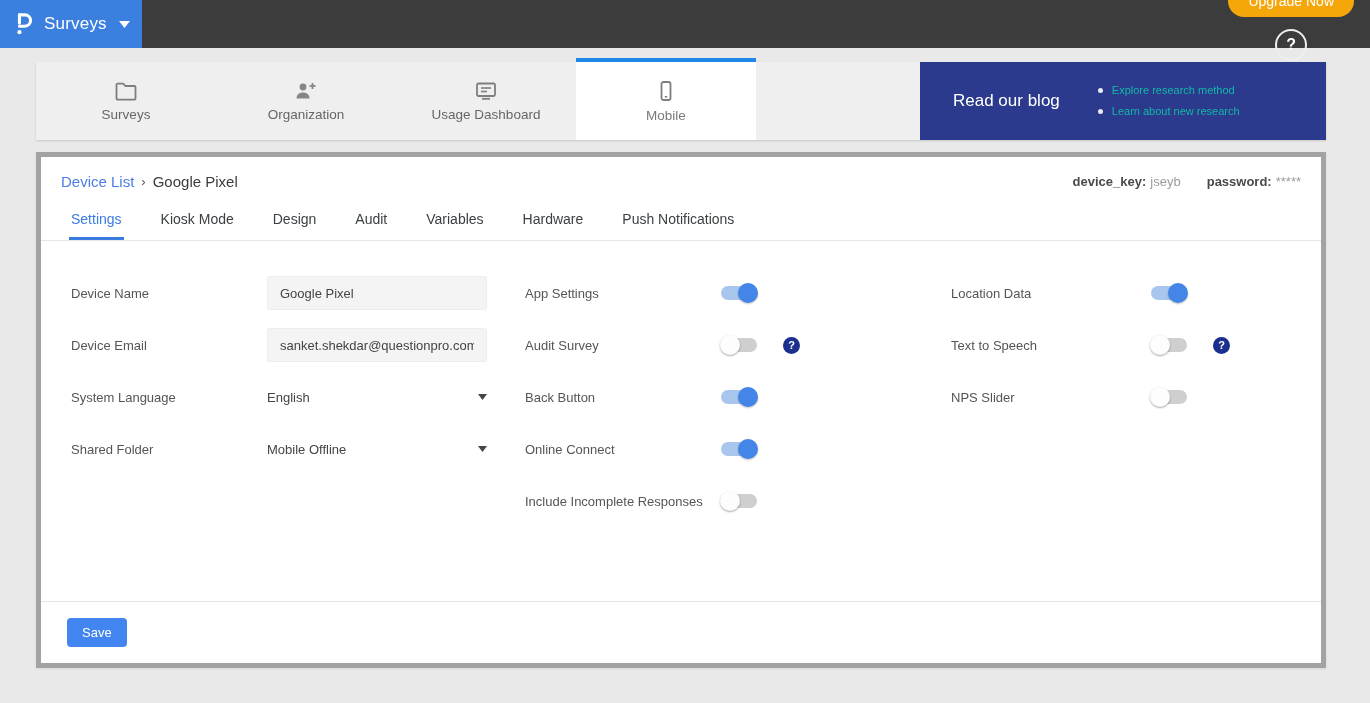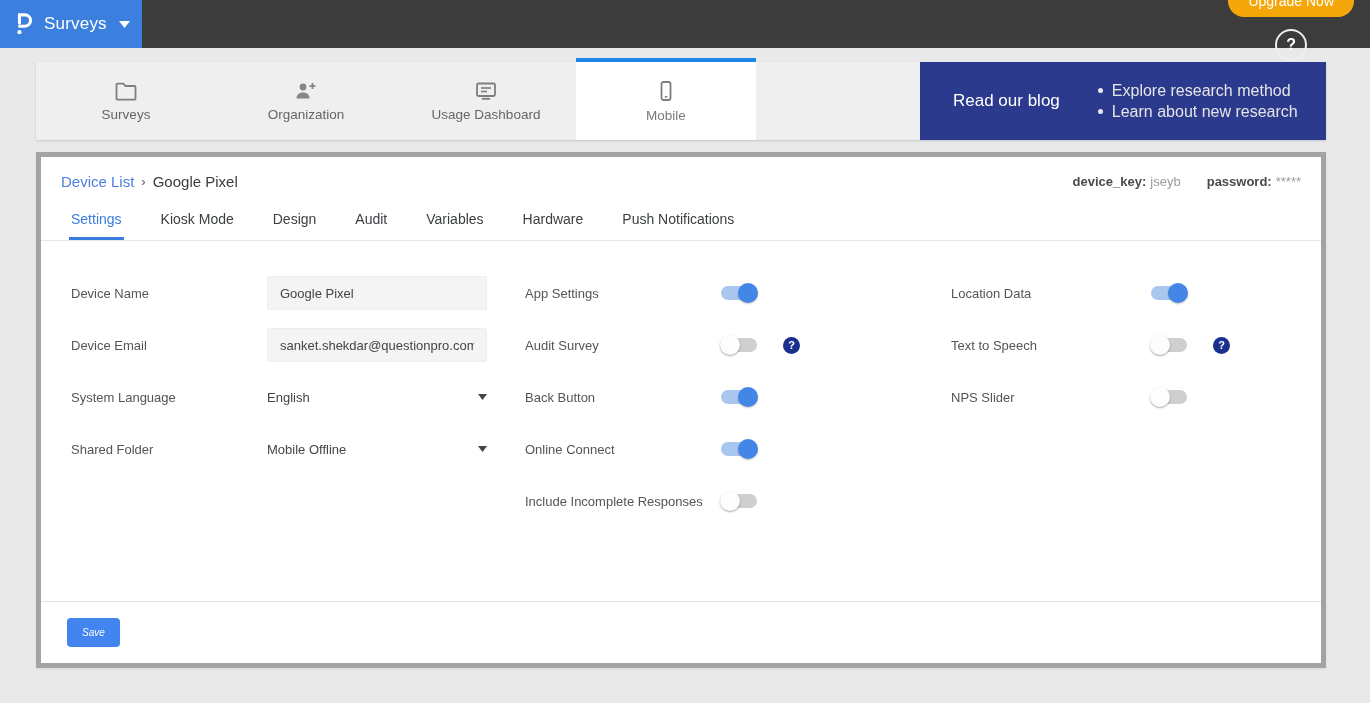--- a/index.html
+++ b/index.html
@@ -22,21 +22,21 @@
   .nav-tabs { display:flex; flex:1; }
   .nav-tab { width:180px; display:flex; flex-direction:column; align-items:center; justify-content:center; gap:6px; cursor:pointer; position:relative; }
   .nav-tab .nav-label { font-size:13.5px; color:#666; }
   .nav-tab.active { background:#fff; }
   .nav-tab.active .nav-label { color:#7a7a7a; }
   .active-bar { display:none; position:absolute; top:-4px; left:0; right:0; height:4px; background:#1f87e8; }
   .nav-tab.active .active-bar { display:block; }
   .blog-panel { width:406px; background:#2b3a8c; display:flex; align-items:center; padding-left:33px; gap:38px; cursor:pointer; }
   .blog-title { color:#fff; font-size:17px; }
   .blog-bullets { list-style:none; }
-  .blog-bullets li { color:#e5e5e5; font-size:16px; line-height:21px; display:flex; align-items:center; gap:9px; }
+  .blog-bullets li { color:#14b8a6; font-size:11px; line-height:21px; display:flex; align-items:center; gap:9px; }
   .blog-bullets li::before { content:""; width:5px; height:5px; border-radius:50%; background:#e8ebf7; flex:0 0 5px; }
 
   
   .main-card { width:1290px; margin:12px 0 0 36px; background:#fff; border:5px solid #a3a3a3; box-shadow:0 1px 2px rgba(0,0,0,.08); height:516px; display:flex; flex-direction:column; }
   .card-header { display:flex; justify-content:space-between; align-items:center; padding:16px 20px 12px 20px; }
   .breadcrumb { font-size:15px; display:flex; align-items:center; gap:7px; }
   .crumb-link { color:#4d7de4; cursor:pointer; }
   .crumb-sep { color:#555; font-size:13px; }
   .crumb-current { color:#3c3c3c; }
   .meta { display:flex; gap:26px; font-size:13px; }
@@ -61,21 +61,21 @@
   .col-featuretoggles .flabel { flex:0 0 200px; }
 
   .switch { width:36px; height:14px; border-radius:7px; background:#cfcfcf; position:relative; cursor:pointer; flex:0 0 36px; }
   .knob { position:absolute; top:-3px; left:-1px; width:20px; height:20px; border-radius:50%; background:#fdfdfd; box-shadow:0 1px 2px rgba(0,0,0,.35); }
   .switch.on { background:#a9c6ef; }
   .switch.on .knob { left:auto; right:-1px; background:#4486e8; box-shadow:0 1px 2px rgba(0,0,0,.25); }
 
   .help-badge { width:17px; height:17px; border-radius:50%; background:#1b2f8e; color:#fff; font-size:11px; font-weight:bold; display:flex; align-items:center; justify-content:center; margin-left:26px; cursor:pointer; }
 
   .card-footer { border-top:1px solid #e4e4e4; padding:16px 26px; }
-  .save-btn { background:#4285f0; color:#fff; border:none; border-radius:4px; height:29px; padding:0 15px; font-size:10px; font-family:"Liberation Sans",sans-serif; cursor:pointer;font-style:italic; }
+  .save-btn { background:#4285f0; color:#fff; border:none; border-radius:4px; height:29px; padding:0 15px; font-size:13px; font-family:"Liberation Sans",sans-serif; cursor:pointer; }
 </style>
 </head>
 <body>
 
 <div class="topbar">
   <div class="brand">
     <span style="display:flex;">
       <svg width="20" height="26" viewBox="0 0 22 28">
         <path d="M6 4 H12 A6.2 6.2 0 0 1 12 16.4 H6" fill="none" stroke="#fff" stroke-width="3.4" stroke-linecap="round"></path>
         <line x1="6" y1="4" x2="6" y2="13" stroke="#fff" stroke-width="3.4" stroke-linecap="round"></line>

